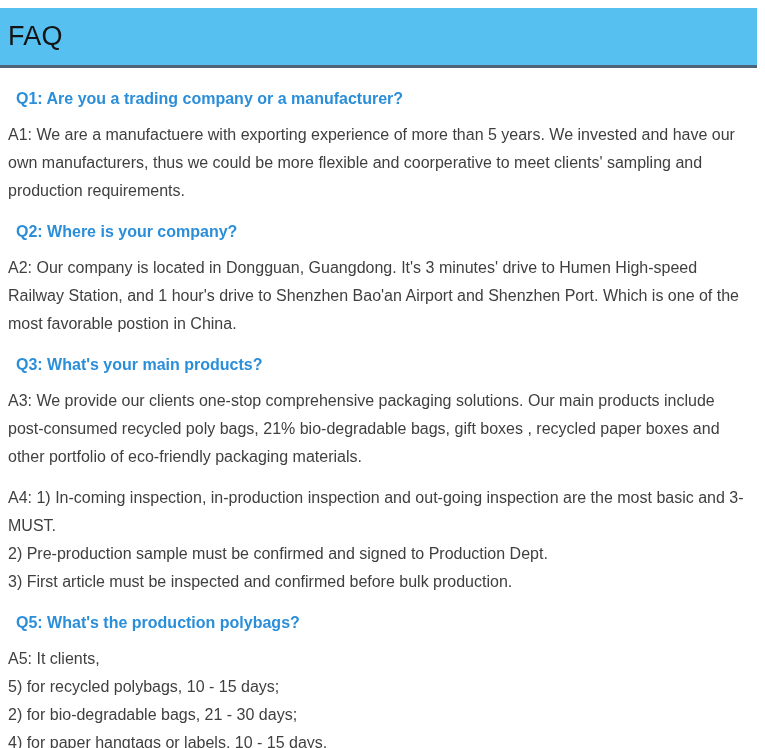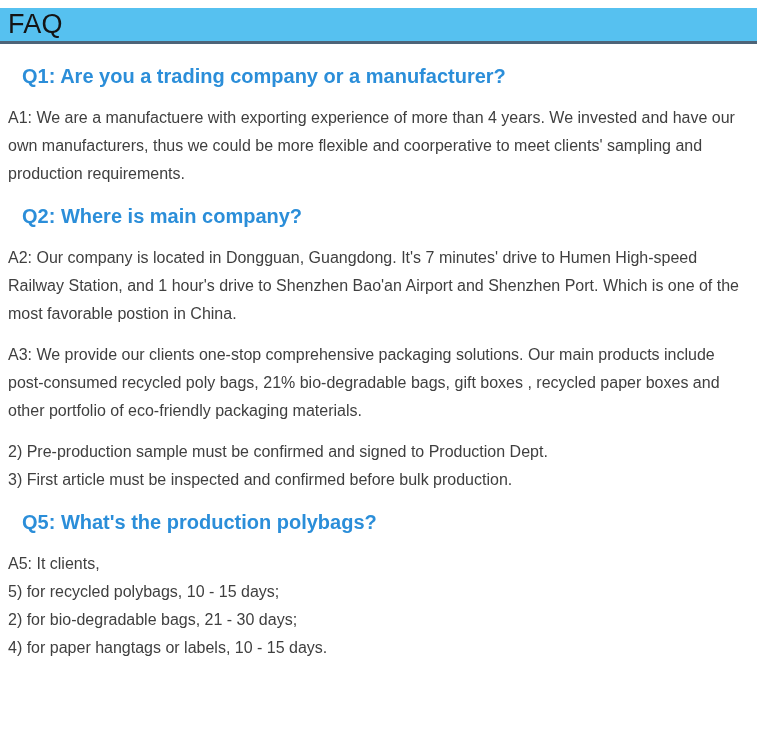--- a/index.html
+++ b/index.html
@@ -16,21 +16,21 @@
     margin: 0;
     padding: 0;
     background: var(--page-bg);
   }
   body {
     width: 765px;
     font-family: "Liberation Sans", "DejaVu Sans", sans-serif;
   }
   .faq-bar {
     margin: 8px 8px 0 0;
-    height: 36px;
+    height: 60px;
     background: var(--header-bg);
     border-bottom: 3px solid var(--header-border);
     display: flex;
     align-items: center;
     padding-left: 8px;
   }
   .faq-bar h1 {
     margin: 0;
     font-size: 27px;
     font-weight: 500;
@@ -38,22 +38,22 @@
     color: var(--header-text);
     font-family: "Liberation Sans", "DejaVu Sans", sans-serif;
   }
   .content {
     padding: 4px 12px 0 8px;
   }
   .faq-item {
     margin-top: 13px;
   }
   .question {
-    margin: 14px;
-    font-size: 20px;
+    margin: 8px;
+    font-size: 16px;
     font-weight: 700;
     line-height: 28px;
     color: var(--question);
   }
   .answer {
     margin: 0;
   }
   .answer-line {
     margin: 0;
     font-size: 16px;
@@ -66,39 +66,41 @@
 
 <header class="faq-bar">
   <h1>FAQ</h1>
 </header>
 
 <main class="content">
   <div id="faq-list">
   <section class="faq-item">
     <h2 class="question">Q1: Are you a trading company or a manufacturer?</h2>
     <div class="answer">
-          <p class="answer-line">A1: We are a manufactuere with exporting experience of more than 4 years. We invested and have our own manufacturers, thus we could be more flexible and coorperative to meet clients' sampling and production requirements.</p>
+          <p class="answer-line">A1: We are a manufactuere with exporting experience of more than 5 years. We invested and have our own manufacturers, thus we could be more flexible and coorperative to meet clients' sampling and production requirements.</p>
         </div>
   </section>
 
   <section class="faq-item">
-    <h2 class="question">Q2: Where is main company?</h2>
+    <h2 class="question">Q2: Where is your company?</h2>
     <div class="answer">
-          <p class="answer-line">A2: Our company is located in Dongguan, Guangdong. It's 7 minutes' drive to Humen High-speed Railway Station, and 1 hour's drive to Shenzhen Bao'an Airport and Shenzhen Port. Which is one of the most favorable postion in China.</p>
+          <p class="answer-line">A2: Our company is located in Dongguan, Guangdong. It's 3 minutes' drive to Humen High-speed Railway Station, and 1 hour's drive to Shenzhen Bao'an Airport and Shenzhen Port. Which is one of the most favorable postion in China.</p>
         </div>
   </section>
 
   <section class="faq-item">
+    <h2 class="question">Q3: What's your main products?</h2>
     <div class="answer">
           <p class="answer-line">A3: We provide our clients one-stop comprehensive packaging solutions. Our main products include post-consumed recycled poly bags, 21% bio-degradable bags, gift boxes , recycled paper boxes and other portfolio of eco-friendly packaging materials.</p>
         </div>
   </section>
 
   <section class="faq-item">
     <div class="answer">
+          <p class="answer-line">A4: 1) In-coming inspection, in-production inspection and out-going inspection are the most basic and 3-MUST.</p>
           <p class="answer-line">2) Pre-production sample must be confirmed and signed to Production Dept.</p>
           <p class="answer-line">3) First article must be inspected and confirmed before bulk production.</p>
         </div>
   </section>
 
   <section class="faq-item">
     <h2 class="question">Q5: What's the production polybags?</h2>
     <div class="answer">
           <p class="answer-line">A5: It clients,</p>
           <p class="answer-line">5) for recycled polybags, 10 - 15 days;</p>

